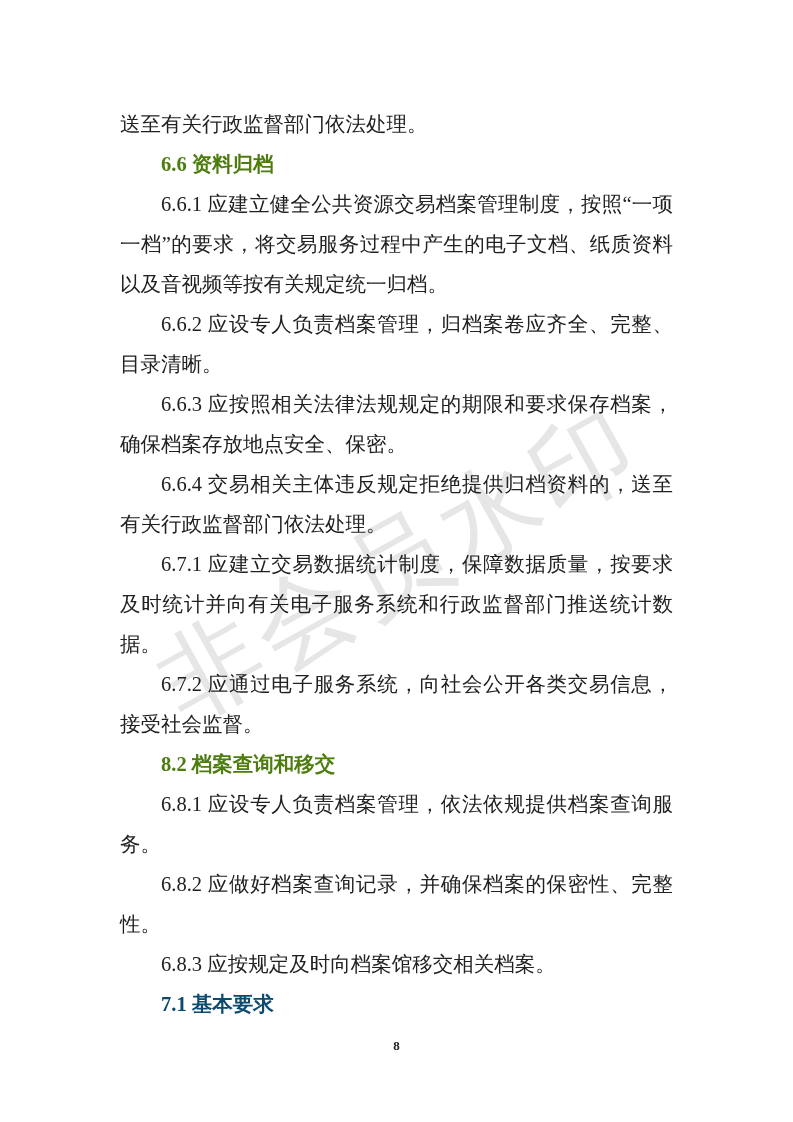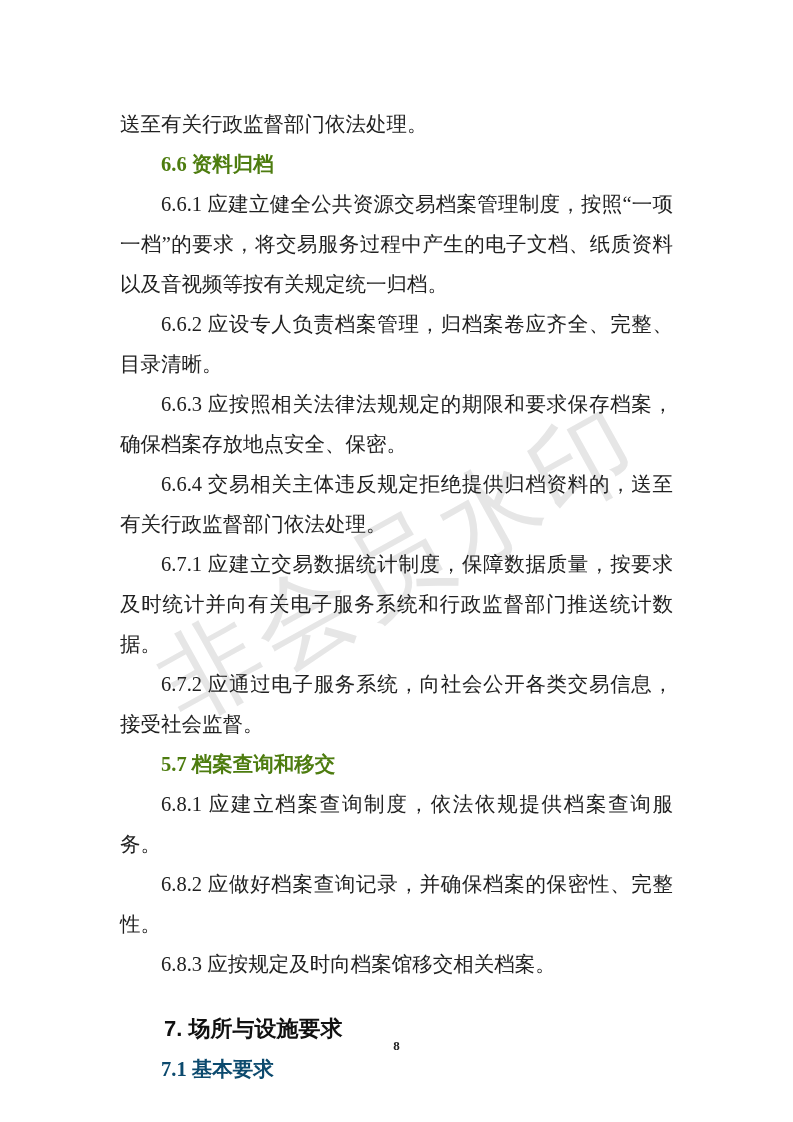--- a/index.html
+++ b/index.html
@@ -98,27 +98,26 @@
 
     <p class="para">6.6.1 应建立健全公共资源交易档案管理制度，按照“一项一档”的要求，将交易服务过程中产生的电子文档、纸质资料以及音视频等按有关规定统一归档。</p>
     <p class="para">6.6.2 应设专人负责档案管理，归档案卷应齐全、完整、目录清晰。</p>
     <p class="para">6.6.3 应按照相关法律法规规定的期限和要求保存档案，确保档案存放地点安全、保密。</p>
     <p class="para">6.6.4 交易相关主体违反规定拒绝提供归档资料的，送至有关行政监督部门依法处理。</p>
 
 
     <p class="para">6.7.1 应建立交易数据统计制度，保障数据质量，按要求及时统计并向有关电子服务系统和行政监督部门推送统计数据。</p>
     <p class="para">6.7.2 应通过电子服务系统，向社会公开各类交易信息，接受社会监督。</p>
 
-    <div class="section-heading">5.7 档案查询和移交</div>
+    <div class="section-heading">8.2 档案查询和移交</div>
 
-    <p class="para">6.8.1 应建立档案查询制度，依法依规提供档案查询服务。</p>
+    <p class="para">6.8.1 应设专人负责档案管理，依法依规提供档案查询服务。</p>
     <p class="para">6.8.2 应做好档案查询记录，并确保档案的保密性、完整性。</p>
     <p class="para">6.8.3 应按规定及时向档案馆移交相关档案。</p>
 
-    <div class="chapter-heading">7. 场所与设施要求</div>
 
     <div class="subsection-heading">7.1 基本要求</div>
 
   </div>
 
   <div class="page-number">8</div>
 
 </div>
 
 </body></html>

